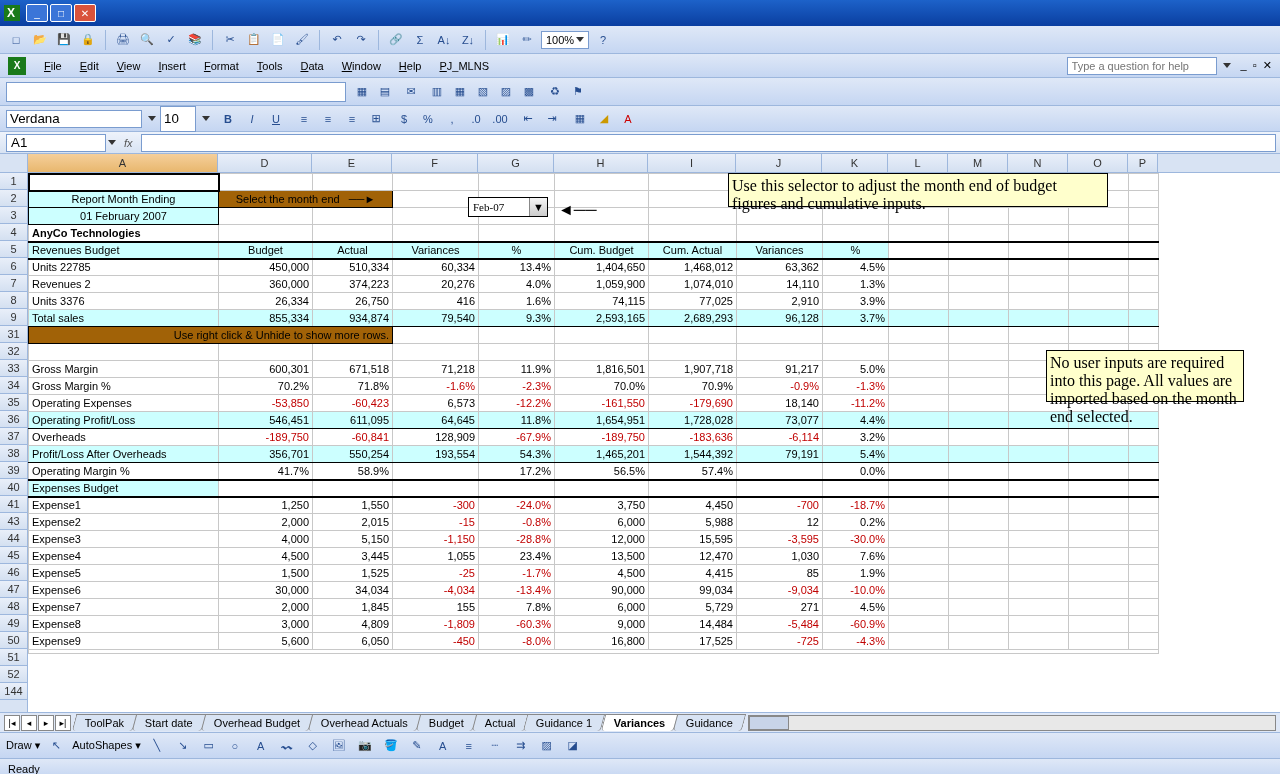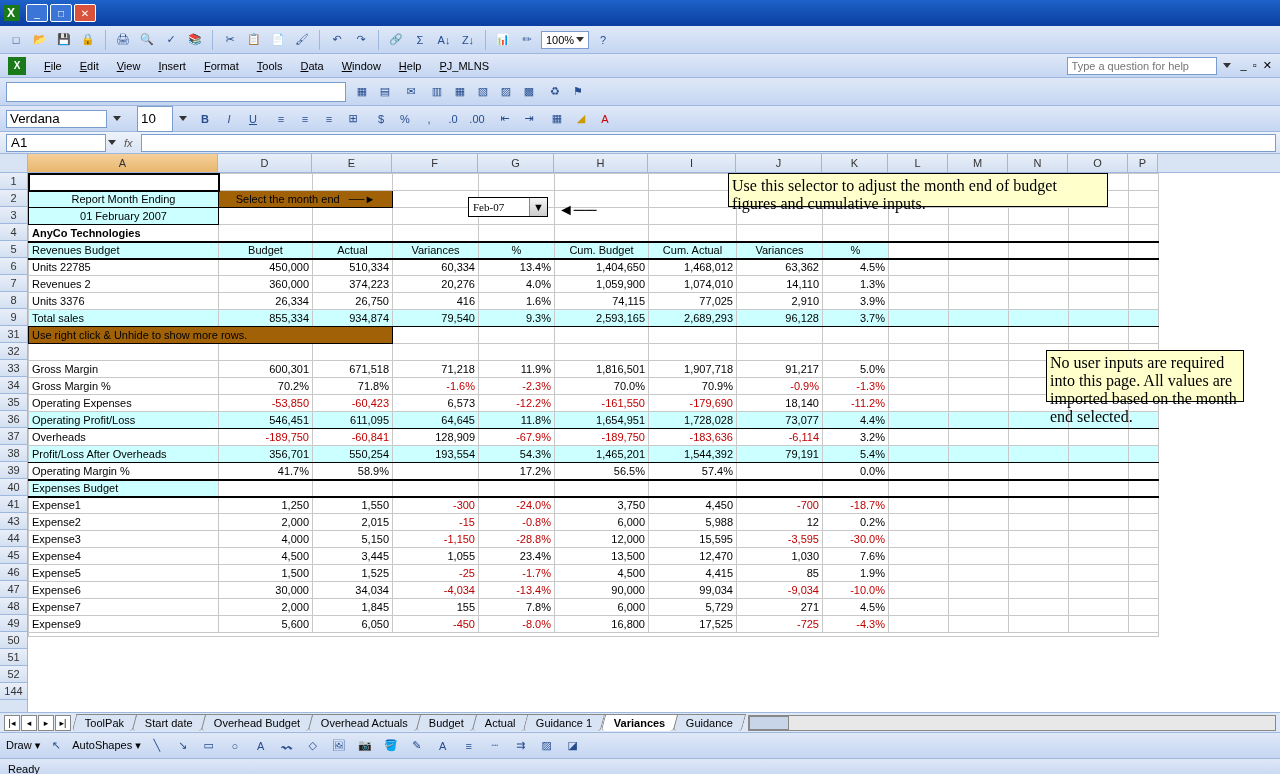--- a/index.html
+++ b/index.html
@@ -16,22 +16,22 @@
 .tool-btn { width:20px; height:20px; display:inline-flex; align-items:center; justify-content:center; color:#264d8f; border:1px solid transparent; border-radius:2px; }
 .menubar { height:24px; background:linear-gradient(#dfe8f7,#c5d6f2); border-bottom:1px solid #9db7dd; display:flex; align-items:center; padding:0 8px; gap:2px; }
 .excel-mini { width:18px; height:18px; background:#1a7a1a; margin-right:8px; color:#fff; display:flex; align-items:center; justify-content:center; font-weight:bold; font-size:10px; }
 .menu-item { padding:2px 8px; text-decoration:underline; text-decoration-color:transparent; }
 .menu-item:first-letter { text-decoration:underline; }
 .help-box { margin-left:auto; display:flex; align-items:center; gap:4px; }
 .help-input { width:150px; height:18px; border:1px solid #7a9ccf; padding:0 4px; font-size:11px; color:#888; }
 .toolbar3 { height:28px; background:linear-gradient(#dfe8f7,#c5d6f2); border-bottom:1px solid #9db7dd; display:flex; align-items:center; padding:0 6px; gap:3px; }
 .toolbar3 input[type=text].wide { width:340px; height:20px; border:1px solid #7a9ccf; background:#fff; }
 .format-bar { height:26px; background:linear-gradient(#dfe8f7,#c5d6f2); border-bottom:1px solid #9db7dd; display:flex; align-items:center; padding:0 6px; gap:4px; }
-.font-sel { width:101px; height:18px; border:1px solid #7a9ccf; background:#fff; padding:0 3px; }
-.size-sel { width:36px; height:18px; border:1px solid #7a9ccf; background:#fff; padding:12px 3px;margin-left:12px; }
+.font-sel { width:136px; height:18px; border:1px solid #7a9ccf; background:#fff; padding:0 3px; }
+.size-sel { width:36px; height:26px; border:1px solid #7a9ccf; background:#fff; padding:4px 3px; }
 .namebox-row { height:22px; background:linear-gradient(#eef3fb,#d8e3f3); border-bottom:1px solid #9db7dd; display:flex; align-items:center; }
 .name-box { width:100px; height:18px; border:1px solid #7a9ccf; background:#fff; margin-left:6px; padding:0 4px; }
 .fx-lbl { margin:0 8px; font-style:italic; color:#555; }
 .formula-input { flex:1; height:18px; border:1px solid #7a9ccf; background:#fff; margin-right:4px; }
 .grid-wrap { position:relative; height:558px; overflow:hidden; background:#fff; }
 .content-area { display:flex; height:100%; }
 .row-headers { width:28px; background:#d8e3f3; border-right:1px solid #9db7dd; }
 .col-headers { height:19px; display:flex; background:#d8e3f3; border-bottom:1px solid #9db7dd; }
 .col-headers .corner { width:28px; border-right:1px solid #9db7dd; background:#d8e3f3; }
 .ch { border-right:1px solid #9db7dd; text-align:center; line-height:19px; color:#333; background:linear-gradient(#e9eff9,#d4e0f1); }
@@ -397,21 +397,21 @@
               <td class="num">2,689,293</td>
               <td class="num">96,128</td>
               <td class="num">3.7%</td>
               <td></td>
               <td></td>
               <td></td>
               <td></td>
               <td></td>
             </tr>
             <tr>
-              <td class="selectcell" colspan="3" style="text-align:left">Use right click &amp; Unhide to show more rows.</td>
+              <td class="selectcell" colspan="3" style="text-align:right">Use right click &amp; Unhide to show more rows.</td>
               <td></td>
               <td></td>
               <td></td>
               <td></td>
               <td></td>
               <td></td>
               <td></td>
               <td></td>
               <td></td>
               <td></td>
@@ -660,20 +660,36 @@
             <tr>
               <td>Expense7</td>
               <td class="num">2,000</td>
               <td class="num">1,845</td>
               <td class="num">155</td>
               <td class="num">7.8%</td>
               <td class="num">6,000</td>
               <td class="num">5,729</td>
               <td class="num">271</td>
               <td class="num">4.5%</td>
+              <td></td>
+              <td></td>
+              <td></td>
+              <td></td>
+              <td></td>
+            </tr>
+            <tr>
+              <td>Expense8</td>
+              <td class="num">3,000</td>
+              <td class="num">4,809</td>
+              <td class="num neg">-1,809</td>
+              <td class="num neg">-60.3%</td>
+              <td class="num">9,000</td>
+              <td class="num">14,484</td>
+              <td class="num neg">-5,484</td>
+              <td class="num neg">-60.9%</td>
               <td></td>
               <td></td>
               <td></td>
               <td></td>
               <td></td>
             </tr>
             <tr>
               <td>Expense9</td>
               <td class="num">5,600</td>
               <td class="num">6,050</td>

